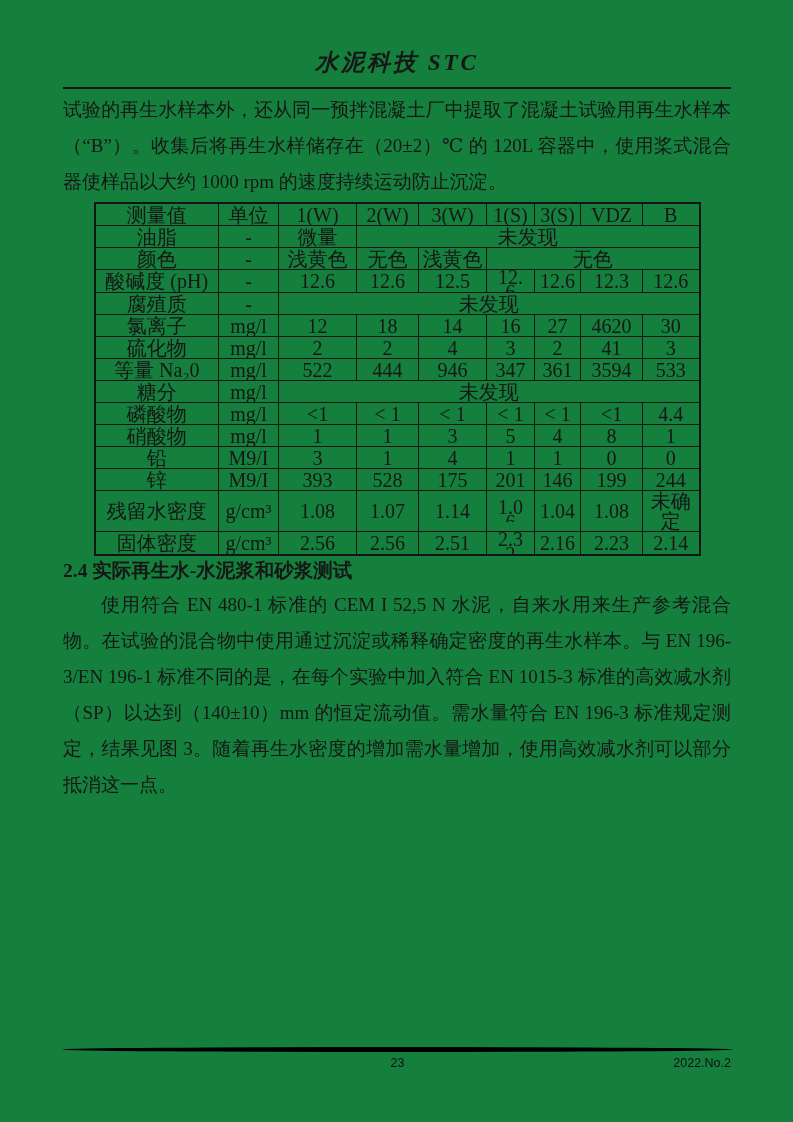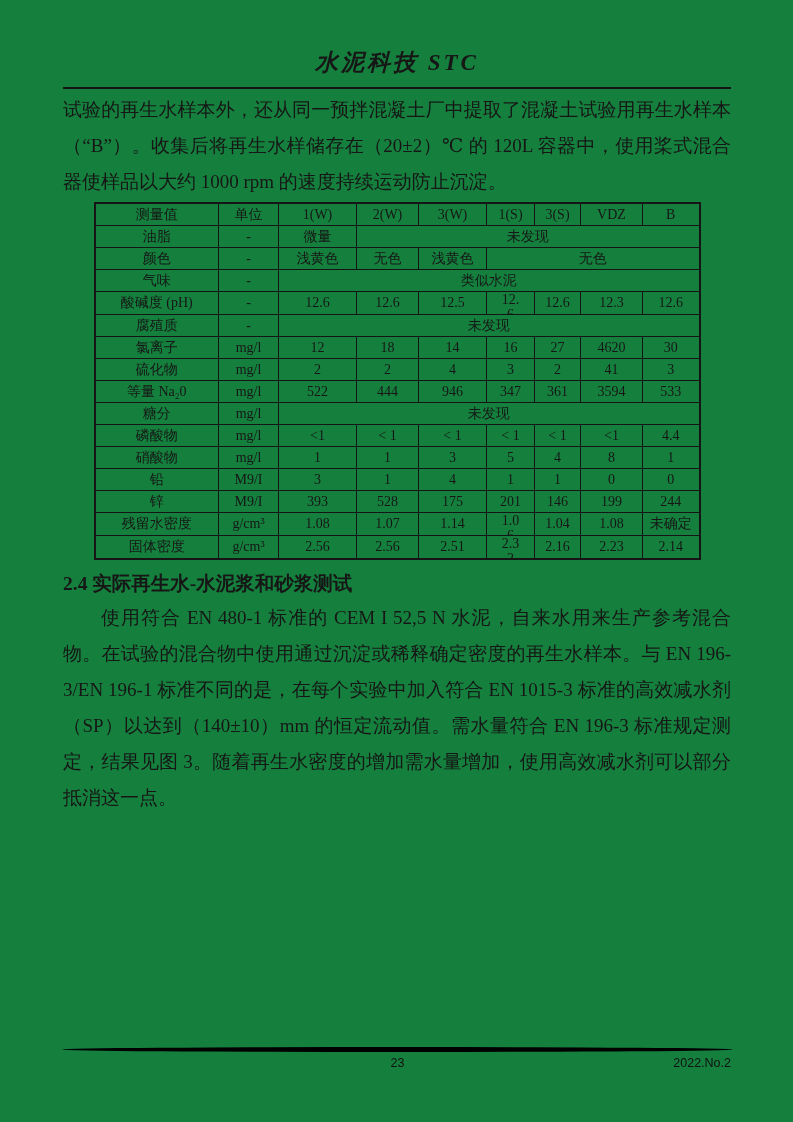--- a/index.html
+++ b/index.html
@@ -41,21 +41,21 @@
     font-weight:bold;
     font-size:16px;
     margin-top:9px;
     height:22px; line-height:22px;
   }
   table.analysis {
     table-layout:fixed;
     border-collapse:collapse;
     margin:2px auto 0 auto;
     width:605px;
-    font-size:14px;
+    font-size:20px;
     border:2.5px solid #151515;
   }
   table.analysis th, table.analysis td {
     border:1.5px solid #151515;
     text-align:center;
     vertical-align:middle;
     padding:0 1px;
     height:21px;
     line-height:20px;
     font-weight:normal;
@@ -66,21 +66,21 @@
     display:block !important;
     white-space:pre-line;
     line-height:15px;
     max-height:22px;
     overflow:hidden;
     font-family:Liberation Serif, serif;
   }
   .section-heading {
     font-weight:bold;
     font-size:19.5px;
-    margin-top:10px;
+    margin-top:1px;
     height:27px; line-height:27px;
   }
   .footer-rule {
     position:absolute;
     left:62px; right:60px;
     top:1047px;
     height:5px;
     background:#000;
     clip-path:ellipse(50% 50% at 50% 50%);
   }
@@ -145,25 +145,20 @@
         </tr>
         <tr>
           <td><span>颜色</span></td>
           <td><span>-</span></td>
           <td><span>浅黄色</span></td>
           <td><span>无色</span></td>
           <td><span>浅黄色</span></td>
           <td colspan="4"><span>无色</span></td>
         </tr>
         <tr>
-          <td><span>气味</span></td>
-          <td><span>-</span></td>
-          <td colspan="7"><span>类似水泥</span></td>
-        </tr>
-        <tr>
           <td><span>酸碱度 (pH)</span></td>
           <td><span>-</span></td>
           <td><span>12.6</span></td>
           <td><span>12.6</span></td>
           <td><span>12.5</span></td>
           <td>
             <span class="wrap2">12.
 6</span>
           </td>
           <td><span>12.6</span></td>

